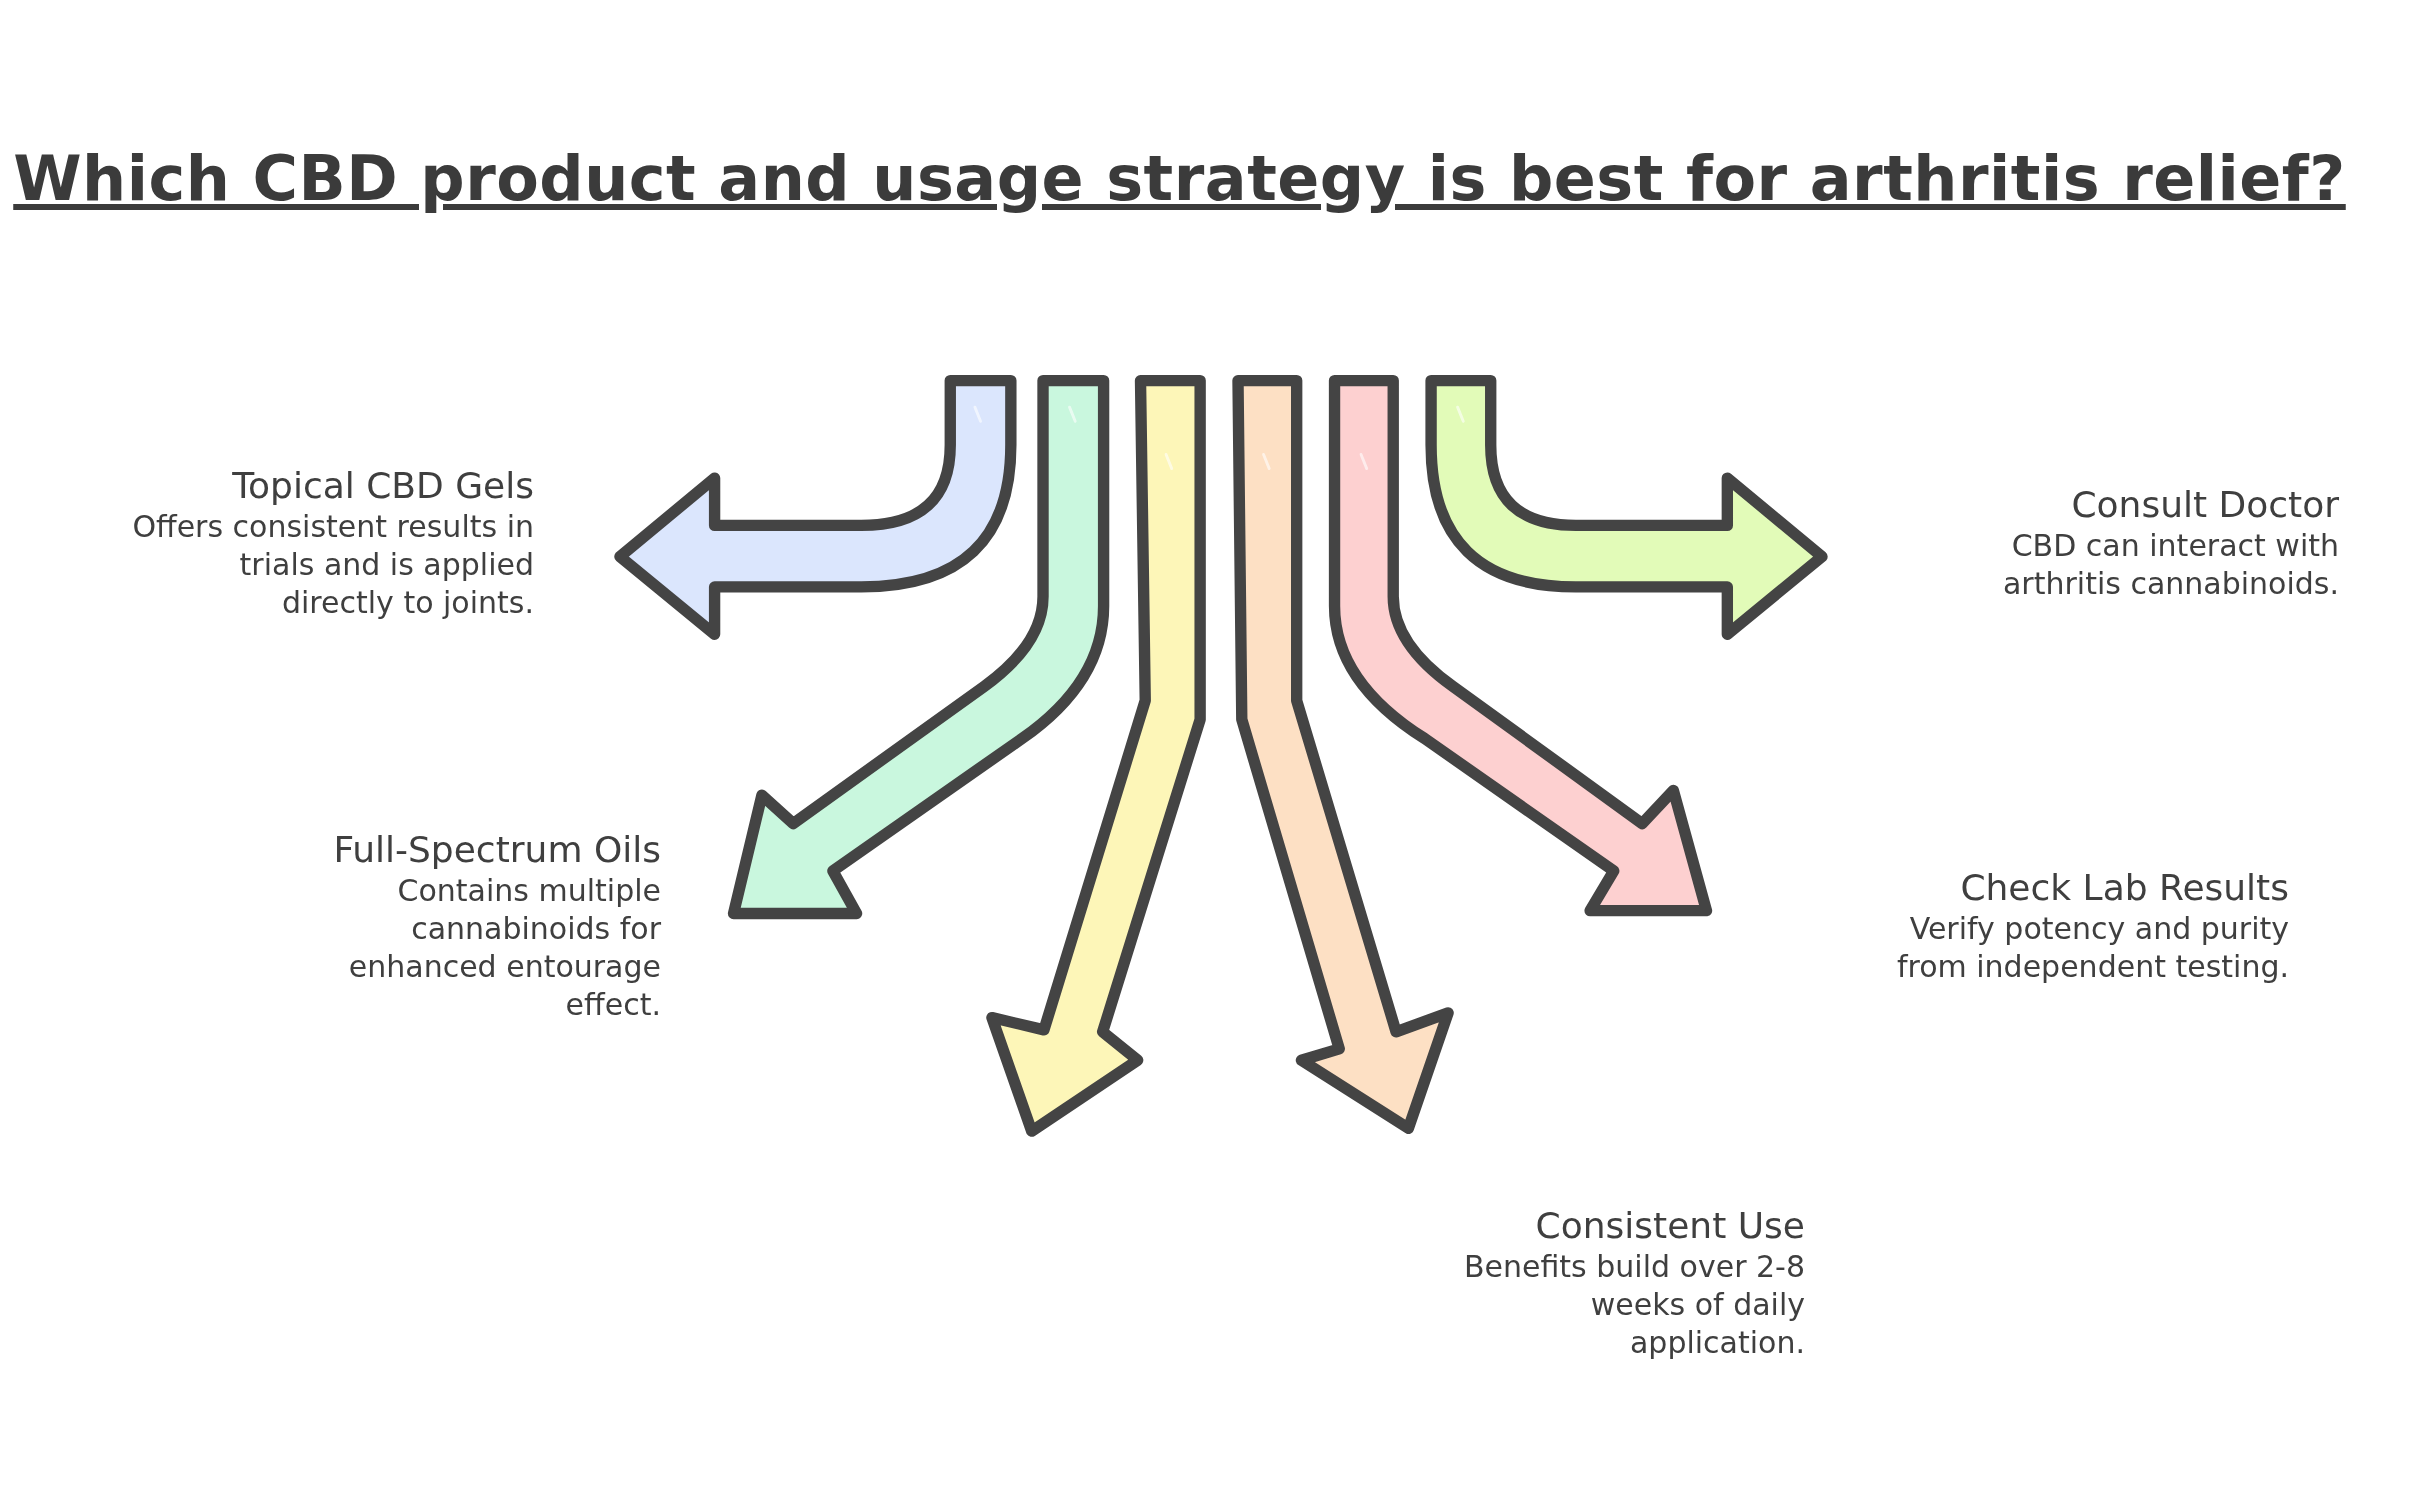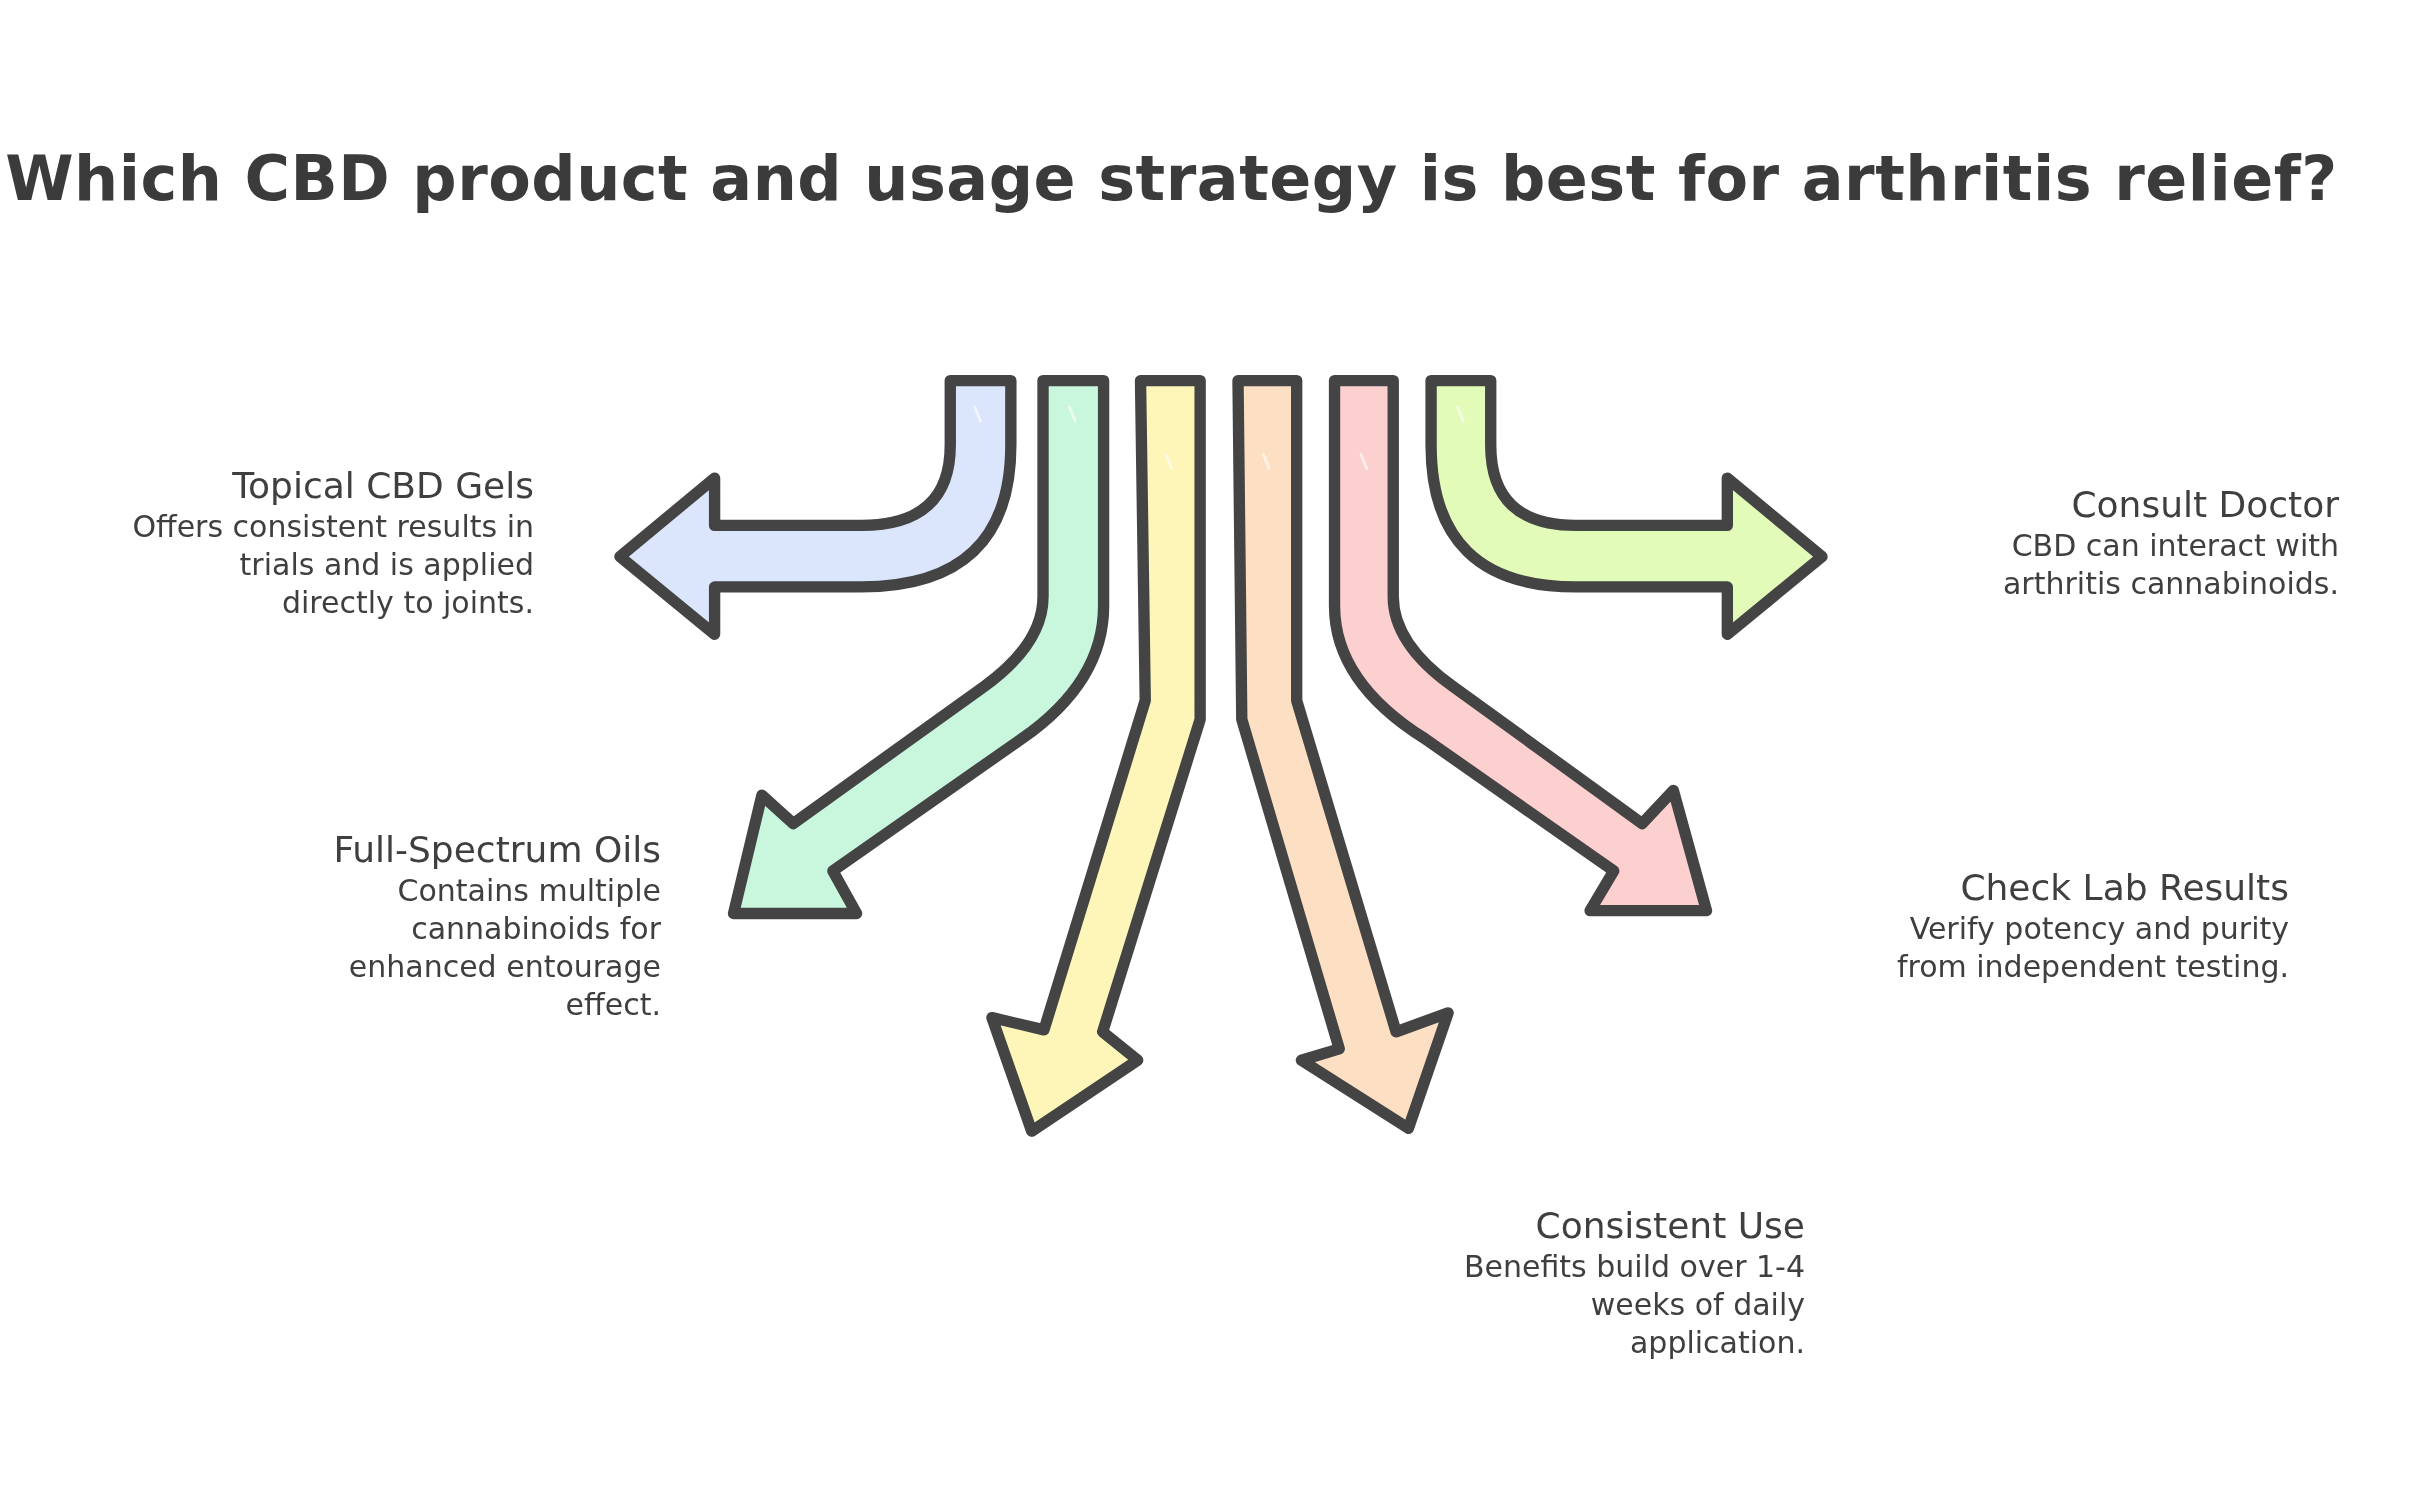--- a/index.html
+++ b/index.html
@@ -1,17 +1,17 @@
 <!DOCTYPE html>
 <html style="font-size:15px"><head>
   <meta charset="utf-8">
   <style>
     html, body { margin: 0; padding: 0; background: #ffffff; }
     body { width: 2423px; height: 1508px; position: relative; overflow: hidden; font-family: "DejaVu Sans", sans-serif; color: #3f3f3f; }
-    .title { position: absolute; left: 0; top: 142px; width: 2343px; text-align: center; font-family: "DejaVu Sans", sans-serif; font-weight: bold; font-size: 62px; color: #3b3b3b; letter-spacing: 0.5px; }
+    .title { position: absolute; left: 8px; top: 142px; width: 2343px; text-align: center; font-family: "DejaVu Sans", sans-serif; font-weight: bold; font-size: 62px; color: #3b3b3b; letter-spacing: 0.5px; text-decoration: underline; }
     svg.arrows { position: absolute; left: 0; top: 0; }
     .label { position: absolute; font-family: "DejaVu Sans", sans-serif; }
     .label .h { font-size: 36px; color: #3f3f3f; line-height: 44px; }
     .label .d { font-size: 30px; color: #3f3f3f; line-height: 38px; white-space: pre-line; }
     .right { text-align: right; }
     .left { text-align: right; }
   </style>
 </head>
 <body>
 
@@ -56,21 +56,21 @@
 cannabinoids for
 enhanced entourage
 effect.</div>
 </div>
 
 <div class="label right" style="right: 1351px; top: 1204px; width: 435px;">
 </div>
 
 <div class="label left" style="left: 1370px; top: 1204px; width: 435px;">
   <div class="h">Consistent Use</div>
-  <div class="d">Benefits build over 1-4
+  <div class="d">Benefits build over 2-8
 weeks of daily
 application.</div>
 </div>
 
 <div class="label left" style="left: 1816px; top: 866px; width: 473px;">
   <div class="h">Check Lab Results</div>
   <div class="d">Verify potency and purity
 from independent testing.</div>
 </div>
 

